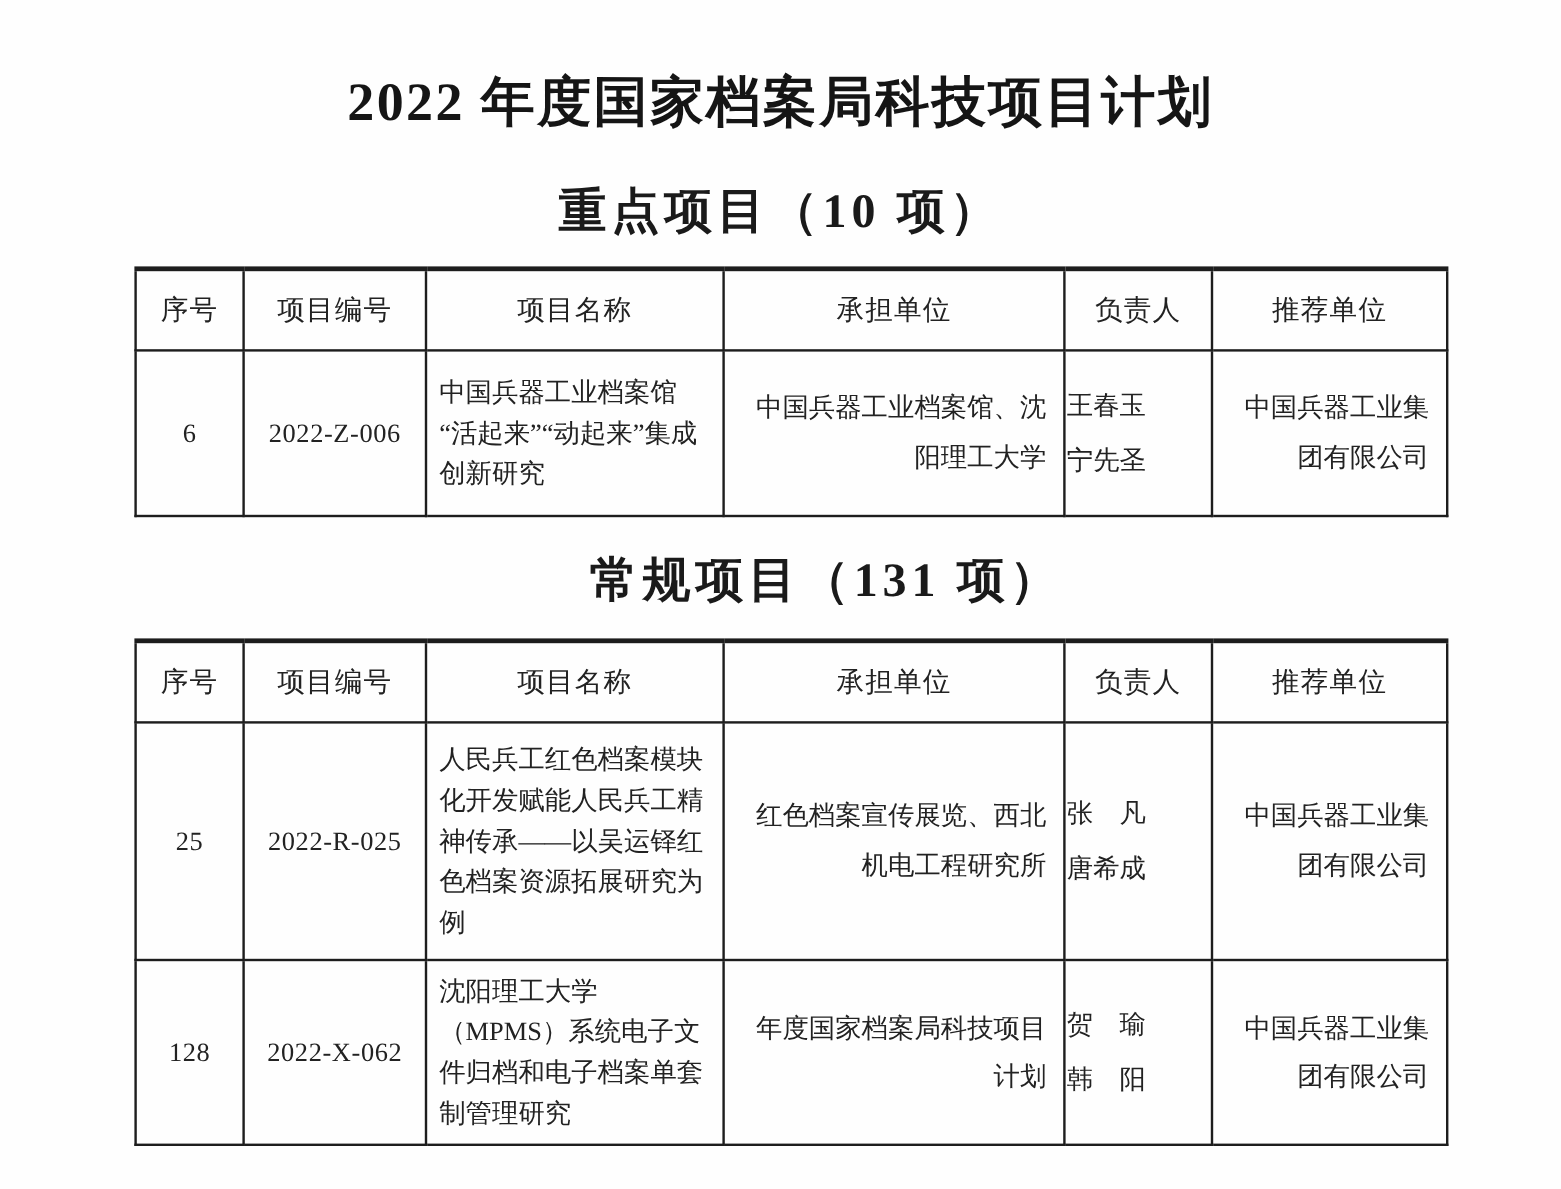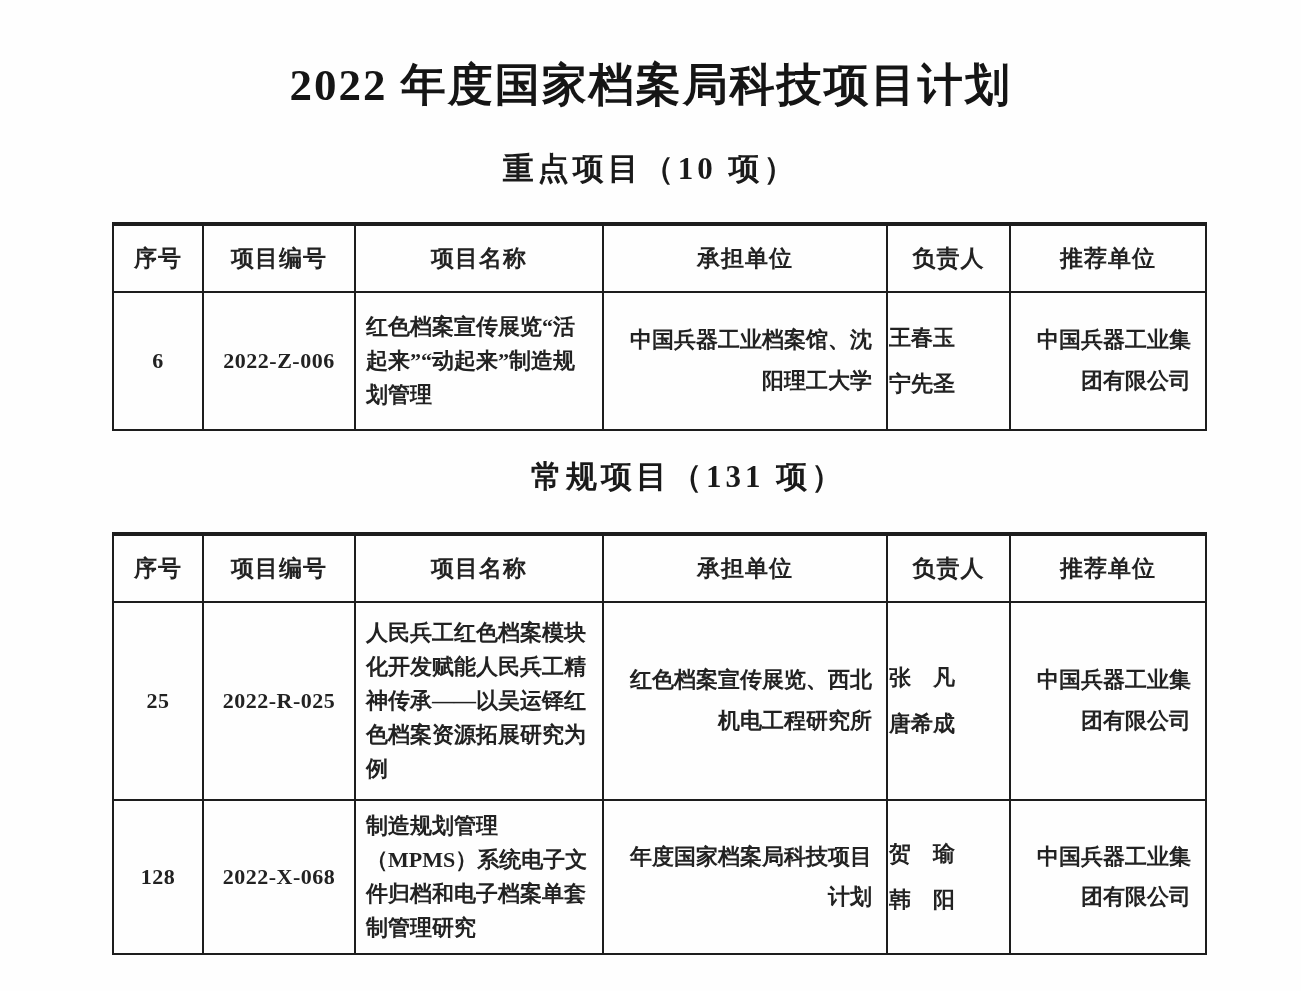--- a/index.html
+++ b/index.html
@@ -29,21 +29,21 @@
     font-size: 45px;
     font-weight: bold;
     letter-spacing: 2px;
     color: #151515;
   }
   .section-heading {
     position: absolute;
     left: 0;
     width: 100%;
     text-align: center;
-    font-size: 31px;
+    font-size: 40px;
     font-weight: bold;
     letter-spacing: 4px;
     color: #1a1a1a;
   }
   #heading-key { top: 148px; }
   #heading-regular { top: 456px; padding-left: 38px; }
 
   table.doc-table {
     position: absolute;
     left: 112px;
@@ -51,21 +51,21 @@
     border-collapse: collapse;
     table-layout: fixed;
     background: #fefefe;
   }
   #table-key { top: 222px; }
   #table-regular { top: 532px; }
 
   table.doc-table th,
   table.doc-table td {
     border: 2.5px solid #1d1d1d;
-    font-weight: bold;
+    font-weight: normal;
     color: #222222;
     box-sizing: border-box;
     overflow: hidden;
   }
   table.doc-table th {
     height: 68px;
     font-size: 23px;
     letter-spacing: 1px;
     text-align: center;
     vertical-align: middle;
@@ -124,21 +124,21 @@
         <th>项目名称</th>
         <th>承担单位</th>
         <th>负责人</th>
         <th>推荐单位</th>
       </tr>
     </thead>
     <tbody>
       <tr class="row-key">
         <td class="cell-center num">6</td>
         <td class="cell-center num">2022-Z-006</td>
-        <td class="cell-name">红色档案宣传展览“活起来”“动起来”制造规划管理</td>
+        <td class="cell-name">中国兵器工业档案馆“活起来”“动起来”集成创新研究</td>
         <td class="cell-org">中国兵器工业档案馆、沈阳理工大学</td>
         <td class="cell-leaders">
           <div class="leader-line">王春玉</div>
           <div class="leader-line">宁先圣</div>
         </td>
         <td class="cell-rec">中国兵器工业集团有限公司</td>
       </tr>
     </tbody>
   </table>
 
@@ -170,22 +170,22 @@
         <td class="cell-name">人民兵工红色档案模块化开发赋能人民兵工精神传承——以吴运铎红色档案资源拓展研究为例</td>
         <td class="cell-org">红色档案宣传展览、西北机电工程研究所</td>
         <td class="cell-leaders">
           <div class="leader-line">张　凡</div>
           <div class="leader-line">唐希成</div>
         </td>
         <td class="cell-rec">中国兵器工业集团有限公司</td>
       </tr>
       <tr class="row-reg-2">
         <td class="cell-center num">128</td>
-        <td class="cell-center num">2022-X-068</td>
-        <td class="cell-name">制造规划管理（MPMS）系统电子文件归档和电子档案单套制管理研究</td>
+        <td class="cell-center num">2022-X-062</td>
+        <td class="cell-name">沈阳理工大学（MPMS）系统电子文件归档和电子档案单套制管理研究</td>
         <td class="cell-org">年度国家档案局科技项目计划</td>
         <td class="cell-leaders">
           <div class="leader-line">贺　瑜</div>
           <div class="leader-line">韩　阳</div>
         </td>
         <td class="cell-rec">中国兵器工业集团有限公司</td>
       </tr>
     </tbody>
   </table>
 

